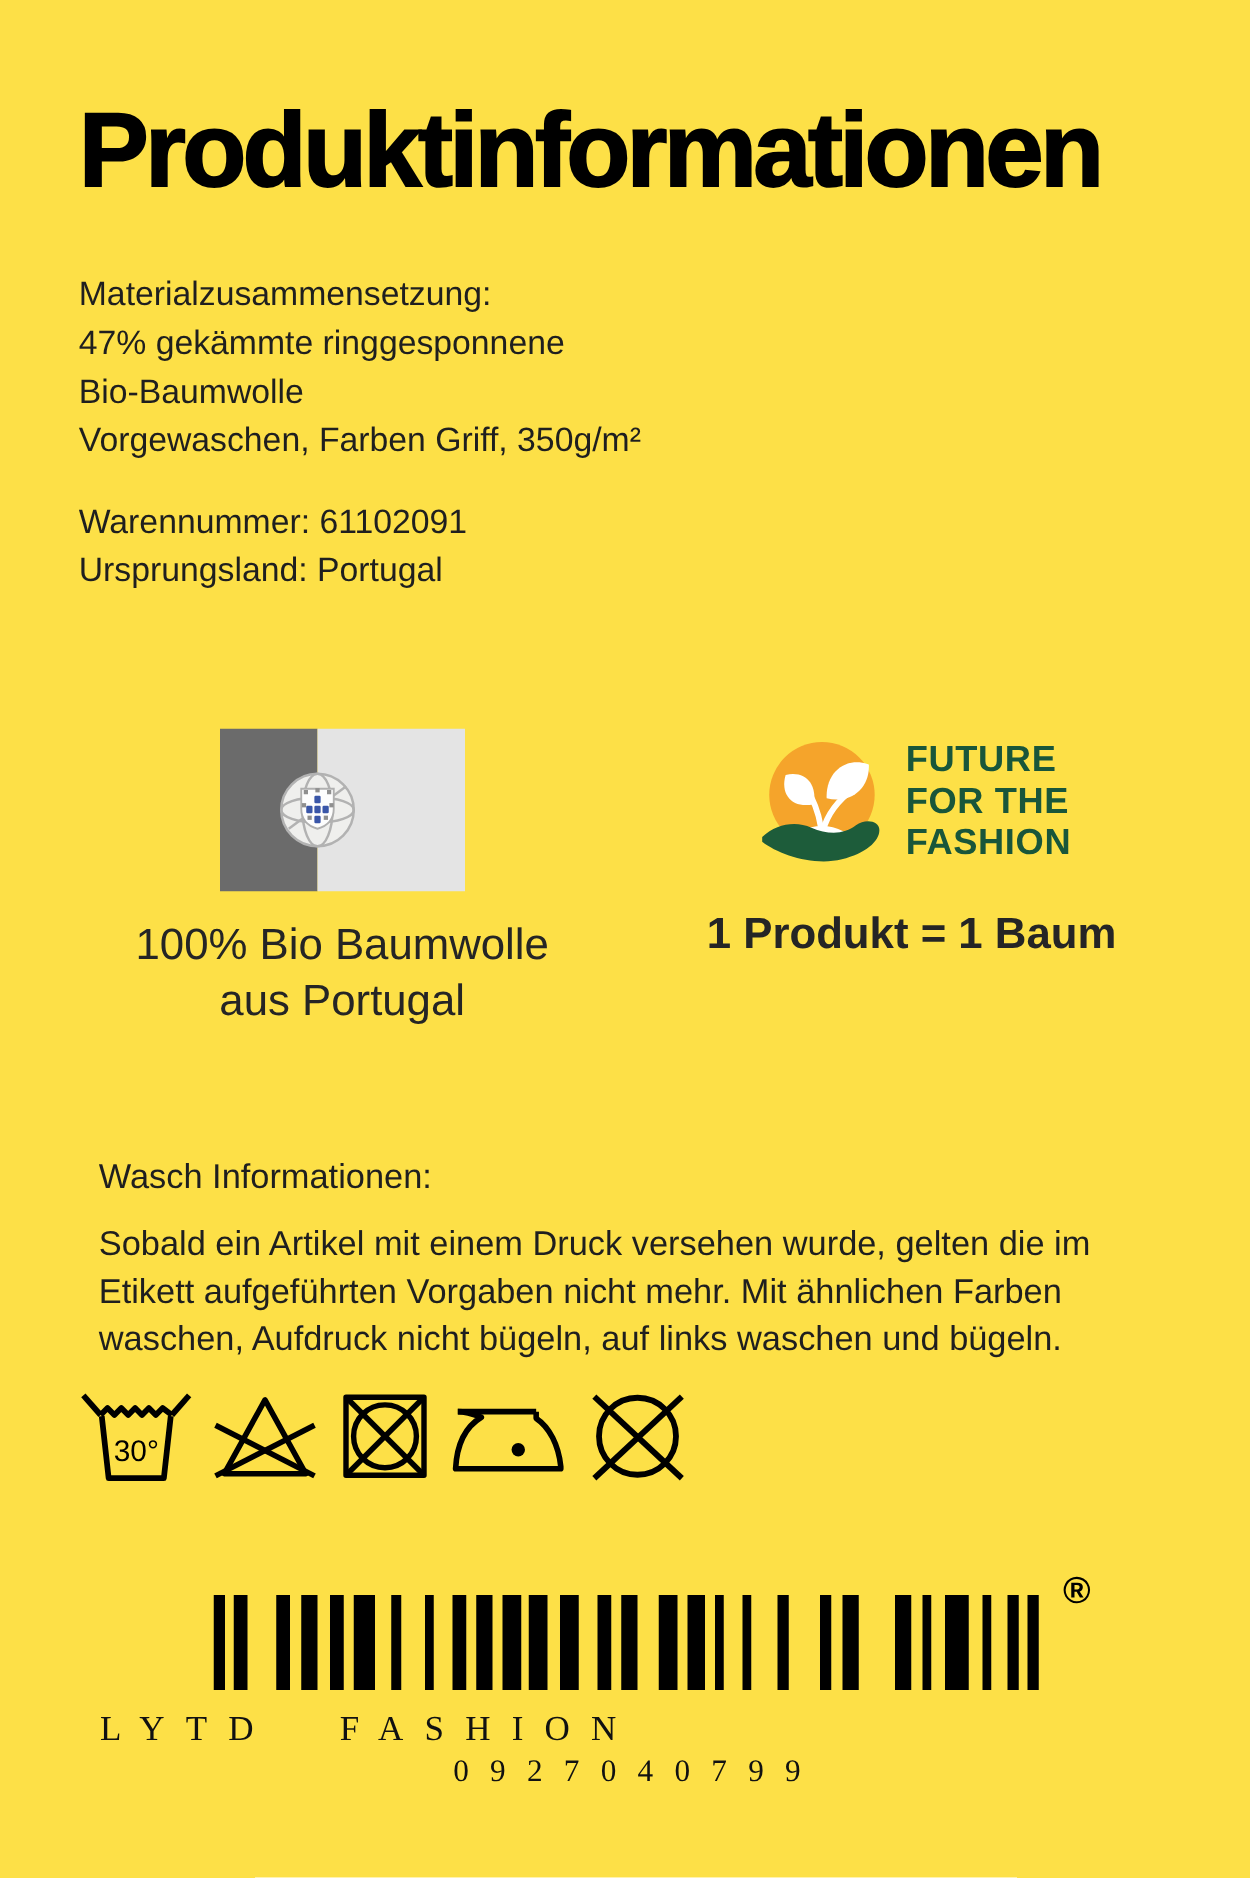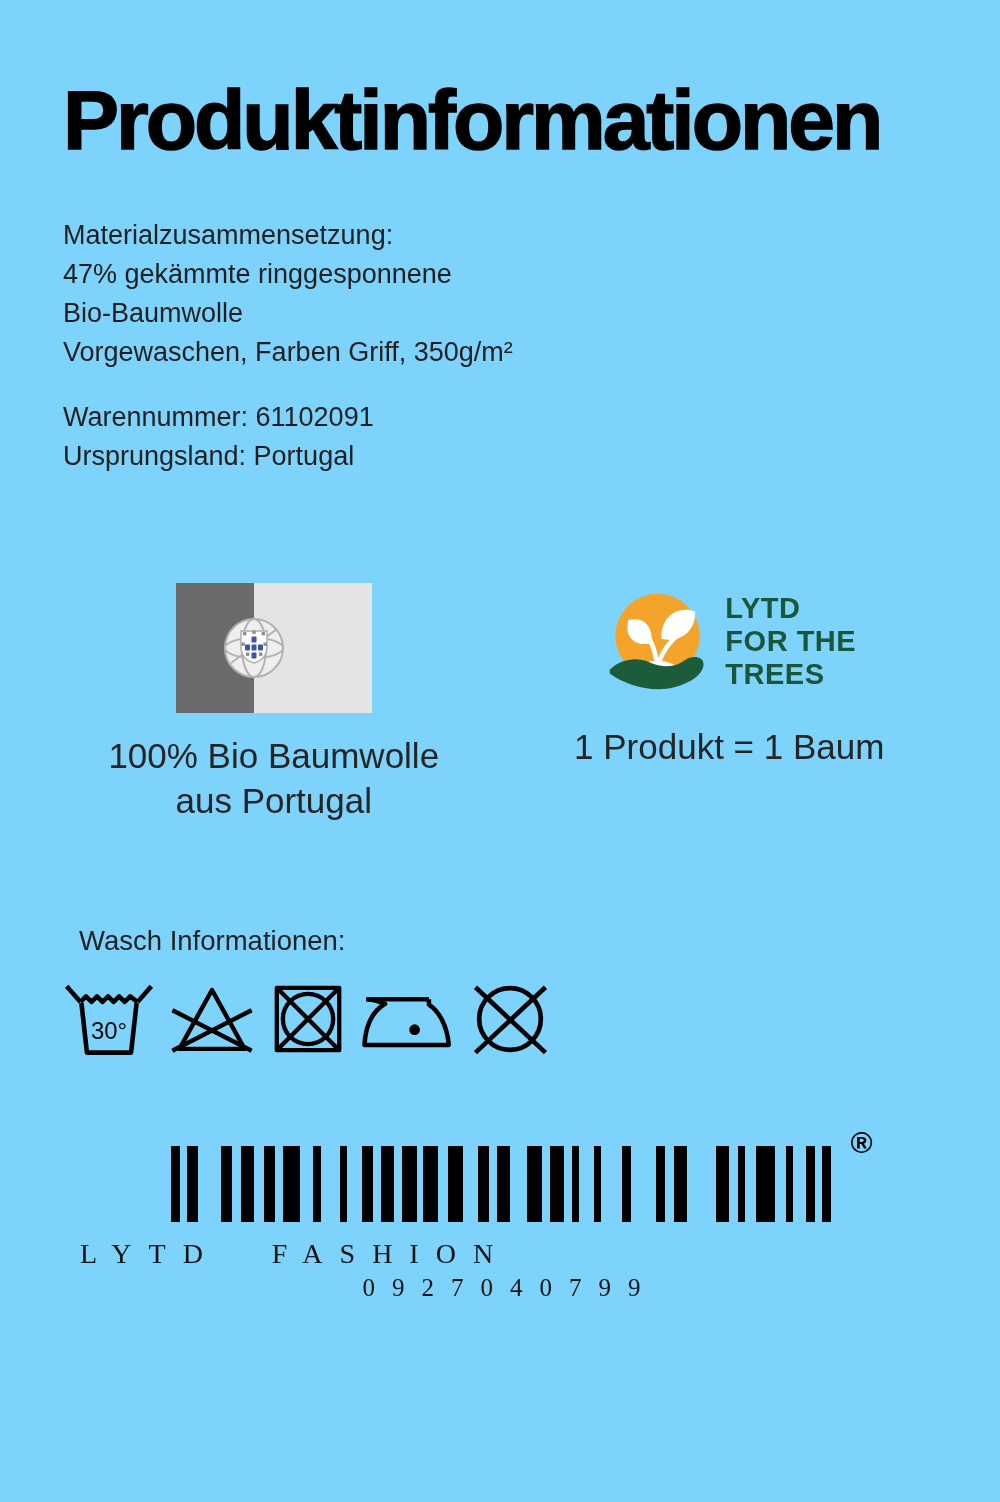--- a/index.html
+++ b/index.html
@@ -1,35 +1,35 @@
 <!DOCTYPE html>
 <html style="--flag-dark: #6b6b6b; --flag-light: #e4e4e4; --quina-blue: #3a56a8; --logo-orange: #f5a42b; --logo-green: #1d5c3a; --trees-text-green: #19563a;"><head>
 <meta charset="utf-8">
 <style>
   html,body{margin:0;padding:0;background:#fff;}
   .page{position:relative;width:1000px;height:1502px;box-sizing:border-box;
-        padding:78px 60px 0 63px;background:#7dd3fc;overflow:hidden;
+        padding:78px 60px 0 63px;background:#fde047;overflow:hidden;
         font-family:"Liberation Sans", sans-serif;color:#1f1f1f;}
   h1.title{margin:0;font-size:84px;line-height:84px;font-weight:700;color:#000;
         letter-spacing:-3px;-webkit-text-stroke:1.5px #000;}
   .material{margin-top:54px;font-size:27px;line-height:39px;}
   .material p,.meta p{margin:0;}
   .hd{font-weight:400;}
   .meta{margin-top:26px;font-size:27px;line-height:39px;}
   .badges{margin-top:107px;display:flex;gap:34px;}
   .badge{width:422px;display:flex;flex-direction:column;align-items:center;}
   .flag{position:relative;width:196px;height:130px;display:flex;}
   .flag .dark{width:40%;background:var(--flag-dark);}
   .flag .light{width:60%;background:var(--flag-light);}
   .emblem{position:absolute;left:calc(40% - 33px);top:calc(50% - 33px);}
   .caption{margin-top:20px;font-size:35px;line-height:45px;text-align:center;color:#252525;}
   .trees-logo{display:flex;align-items:center;gap:10px;margin-top:6px;}
   .trees-text{font-weight:700;font-size:29px;line-height:33px;letter-spacing:.5px;
         color:var(--trees-text-green);}
-  .badge.trees .caption{margin-top:30px;}
+  .badge.trees .caption{margin-top:30px;font-weight:bold;}
   .wash{margin-top:99px;font-size:27.5px;line-height:38px;}
   .wash p{margin:16px;}
   .wash-text{width:865px;}
   .care-symbols{margin-top:8px;display:flex;align-items:center;gap:13px;height:86px;}
   .care-symbols svg{display:block;}
   .care{stroke:#000;stroke-width:5;fill:none;stroke-linejoin:round;}
   .care-txt{fill:#000;stroke:none;font-family:"Liberation Sans",sans-serif;}
   footer{margin-top:84px;}
   .barcode-wrap{position:relative;width:662px;margin:0 auto;}
   .barcode{display:flex;height:76px;}
@@ -101,32 +101,33 @@
         <svg width="113" height="105" viewBox="0 0 120 112">
           <circle class="orange" cx="59" cy="50" r="45"></circle>
           <path d="M22,95 Q59,58 96,95 Z" fill="#fff"></path>
           <path d="M59,86 C58,72 55,62 50,52" stroke="#fff" stroke-width="5" fill="none" stroke-linecap="round"></path>
           <path d="M59,86 C61,70 70,58 82,48" stroke="#fff" stroke-width="5" fill="none" stroke-linecap="round"></path>
           <path d="M52,58 C34,62 23,50 28,33 C45,29 55,41 52,58 Z" fill="#fff"></path>
           <path d="M63,53 C62,30 80,17 99,24 C100,45 83,58 63,53 Z" fill="#fff"></path>
           <path class="hand" d="M8,86 C20,75 36,72 50,78 C64,84 78,84 88,76 C96,70 108,72 108,80 C108,90 96,100 76,105 C52,111 22,101 8,90 Z"></path>
         </svg>
         <div class="trees-text">
-          <div>LYTD</div>
+          <div>FUTURE</div>
           <div>FOR THE</div>
-          <div>TREES</div>
+          <div>FASHION</div>
         </div>
       </div>
       <div class="caption">1 Produkt = 1 Baum</div>
     </div>
 
   </section>
 
   <section class="wash">
     <p class="hd">Wasch Informationen:</p>
+    <p class="wash-text"><span>Sobald ein Artikel mit einem Druck versehen wurde, gelten die im Etikett aufgeführten Vorgaben nicht mehr. Mit ähnlichen Farben waschen, </span><span class="hd">Aufdruck nicht bügeln</span><span>, auf links waschen und bügeln.</span></p>
 
     <div class="care-symbols">
       <svg width="92" height="84" viewBox="0 0 100 91">
         <path class="care" d="M4,10 L19,27"></path>
         <path class="care" d="M96,10 L81,27"></path>
         <polyline class="care" points="19,27 25,21 31,27 37,21 43,27 49,21 55,27 61,21 67,27 73,21 81,27"></polyline>
         <path class="care" d="M20,28 L26,82 L74,82 L80,28"></path>
         <text class="care-txt" x="50" y="67" font-size="26" text-anchor="middle">30°</text>
       </svg>
       <svg width="88" height="84" viewBox="0 0 100 90">

